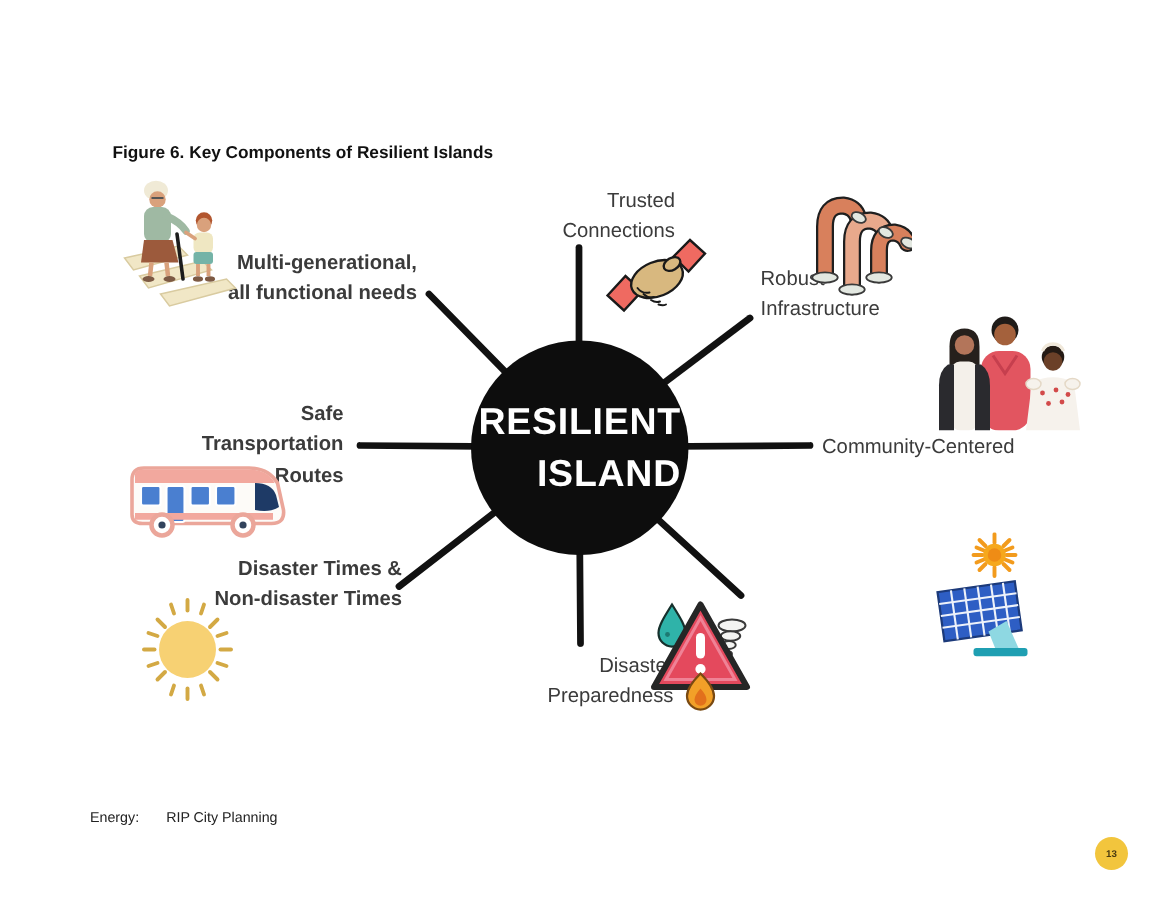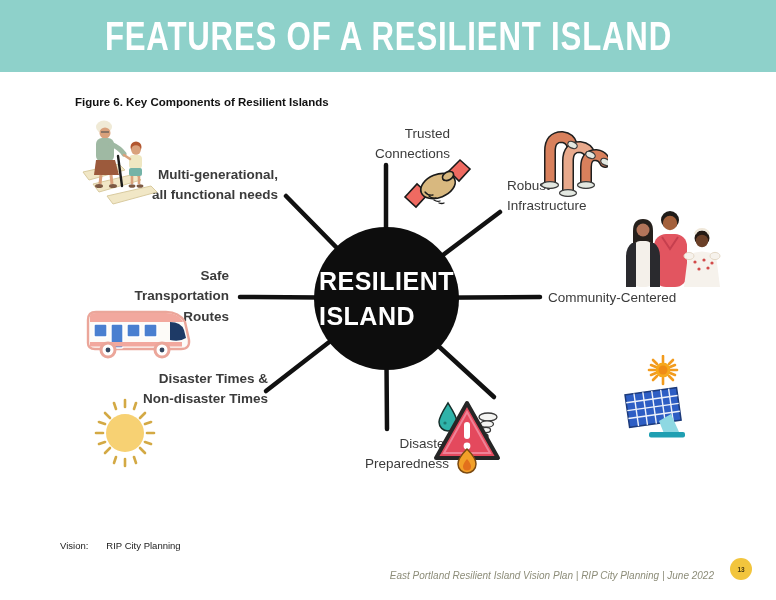--- a/index.html
+++ b/index.html
@@ -12,21 +12,21 @@
   .banner-title{color:#ffffff;font-weight:700;font-size:39px;letter-spacing:1px;
           transform:scaleX(0.8) scaleY(1.05);transform-origin:center;white-space:nowrap;}
 
   .fig-caption{position:absolute;left:75px;top:96px;font-size:11.5px;font-weight:700;color:#111;}
 
   
   .spokes-svg{position:absolute;left:0;top:0;width:776px;height:600px;}
 
   
   .hub{position:absolute;left:314px;top:227px;width:145px;height:143px;border-radius:50%;
-       background:#0d0d0d;display:flex;align-items:center;justify-content:center;text-align:left;}
+       background:#0d0d0d;display:flex;align-items:center;justify-content:center;text-align:right;}
   .hub-label{color:#ffffff;font-weight:700;font-size:25px;line-height:1.4;letter-spacing:.5px;white-space:pre-line;}
 
   
   .lbl{position:absolute;font-size:13.5px;line-height:1.5;color:#3b3b3b;white-space:pre-line;}
   .lbl.center{text-align:right;}
   .lbl.right{text-align:right;font-weight:bold;}
 
   .icon{position:absolute;}
 
   
@@ -35,23 +35,20 @@
   .credit-line{position:absolute;right:62px;top:570px;font-size:10px;font-style:italic;color:#8d8d79;}
   .page-badge{position:absolute;left:730px;top:558px;width:22px;height:22px;border-radius:50%;
        background:#f2c53d;display:flex;align-items:center;justify-content:center;
        font-size:6.5px;font-weight:700;color:#4a3b10;}
 </style>
 </head>
 <body>
 
 <div class="page">
 
-  <div class="banner">
-    <div class="banner-title">FEATURES OF A RESILIENT ISLAND</div>
-  </div>
 
   <div class="fig-caption">Figure 6. Key Components of Resilient Islands</div>
 
   <svg class="spokes-svg" viewBox="0 0 776 600">
     <g stroke="#111111" stroke-width="4.5" stroke-linecap="round">
       <line x1="386" y1="165" x2="386" y2="298"></line>
       <line x1="500" y1="212" x2="386" y2="298"></line>
       <line x1="540" y1="297" x2="386" y2="298"></line>
       <line x1="494" y1="397" x2="386" y2="298"></line>
       <line x1="387" y1="429" x2="386" y2="298"></line>
@@ -263,20 +260,19 @@
     <rect x="8" y="38" width="92" height="4.5" fill="#f2a89e"></rect>
     <g>
       <circle cx="26" cy="46" r="7" fill="#ffffff" stroke="#eba69a" stroke-width="3"></circle>
       <circle cx="26" cy="46" r="2.4" fill="#33435c"></circle>
       <circle cx="80" cy="46" r="7" fill="#ffffff" stroke="#eba69a" stroke-width="3"></circle>
       <circle cx="80" cy="46" r="2.4" fill="#33435c"></circle>
     </g>
   </svg>
 
   <div class="source-line">
-    <span>Vision:</span><span class="val">RIP City Planning</span>
+    <span>Energy:</span><span class="val">RIP City Planning</span>
   </div>
-  <div class="credit-line">East Portland Resilient Island Vision Plan  | RIP City Planning  |  June 2022</div>
   <div class="page-badge">
     <span>13</span>
   </div>
 
 </div>
 
 </body></html>

